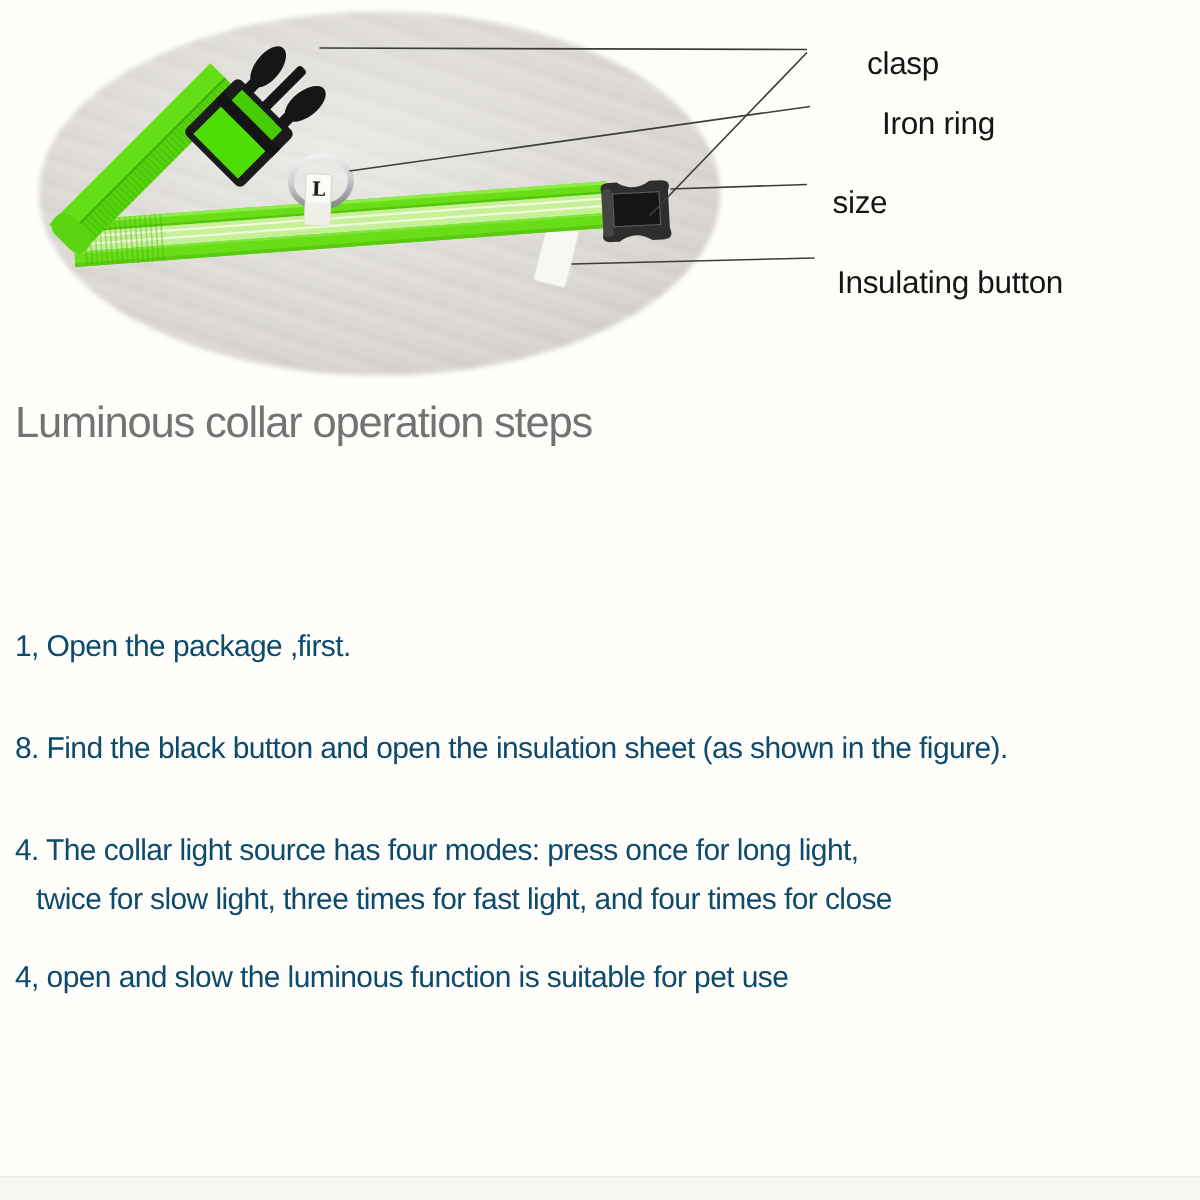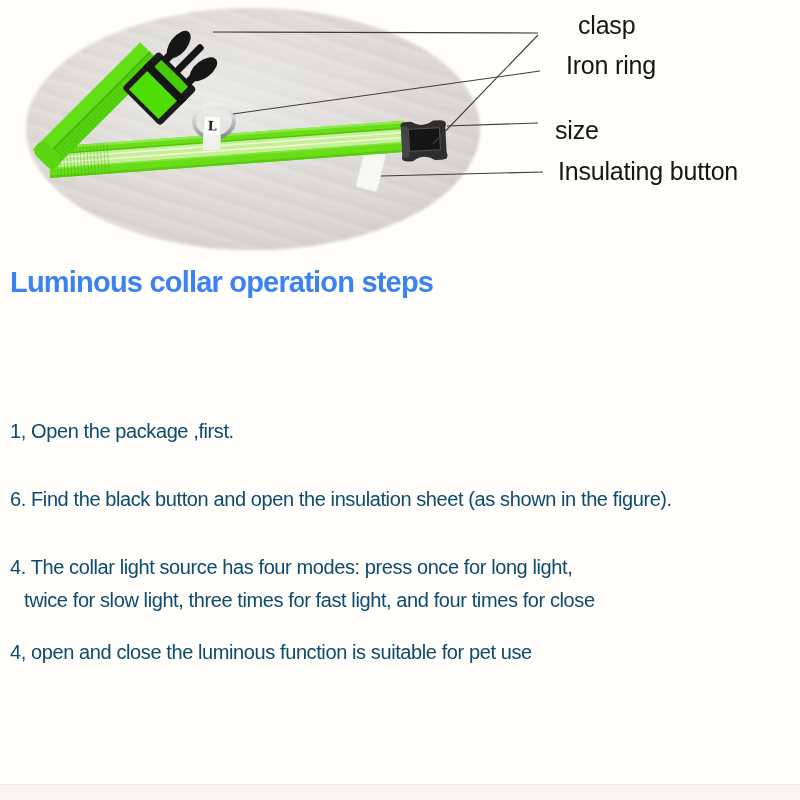--- a/index.html
+++ b/index.html
@@ -3,30 +3,30 @@
 <meta charset="utf-8">
 <style>
   html,body{margin:0;padding:0;}
   body{
     width:800px;height:800px;position:relative;overflow:hidden;
     background:#fffefb;
     font-family:"Liberation Sans", sans-serif;
   }
   .figure{position:absolute;top:0;left:0;}
   .fig-label{
-    position:absolute;font-size:25px;color:#151515;
-    letter-spacing:-0.2px;white-space:nowrap;
+    position:absolute;font-size:21px;color:#151515;
+    letter-spacing:-0.2px;white-space:nowrap;margin-top:20px;
   }
   #lbl-clasp{left:578px;top:11px;}
-  #lbl-iron-ring{left:566px;top:51px;}
-  #lbl-size{left:555px;top:116px;}
+  #lbl-iron-ring{left:588px;top:51px;}
+  #lbl-size{left:555px;top:104px;}
   #lbl-sheet{left:558px;top:157px;}
   .heading{
     position:absolute;left:10px;top:266px;
-    font-size:29px;font-weight:bold;color:#3b82f6;
+    font-size:29px;font-weight:normal;color:#737373;
     letter-spacing:-0.8px;white-space:nowrap;
   }
   .step{
     position:absolute;font-size:20px;color:#0c4a6e;
     letter-spacing:-0.4px;white-space:nowrap;
   }
   #step1{left:10px;top:420px;}
   #step2{left:10px;top:488px;}
   #step3a{left:10px;top:556px;}
   #step3b{left:24px;top:589px;}
@@ -133,18 +133,18 @@
 </svg>
 
 <div class="fig-label" id="lbl-clasp">clasp</div>
 <div class="fig-label" id="lbl-iron-ring">Iron ring</div>
 <div class="fig-label" id="lbl-size">size</div>
 <div class="fig-label" id="lbl-sheet">Insulating button</div>
 
 <div class="heading">Luminous collar operation steps</div>
 
 <div class="step" id="step1">1, Open the package ,first.</div>
-<div class="step" id="step2">6. Find the black button and open the insulation sheet (as shown in the figure).</div>
+<div class="step" id="step2">8. Find the black button and open the insulation sheet (as shown in the figure).</div>
 <div class="step" id="step3a">4. The collar light source has four modes: press once for long light,</div>
 <div class="step" id="step3b">twice for slow light, three times for fast light, and four times for close</div>
-<div class="step" id="step4">4, open and close the luminous function is suitable for pet use</div>
+<div class="step" id="step4">4, open and slow the luminous function is suitable for pet use</div>
 
 <div class="bottom-strip"></div>
 
 </body></html>

